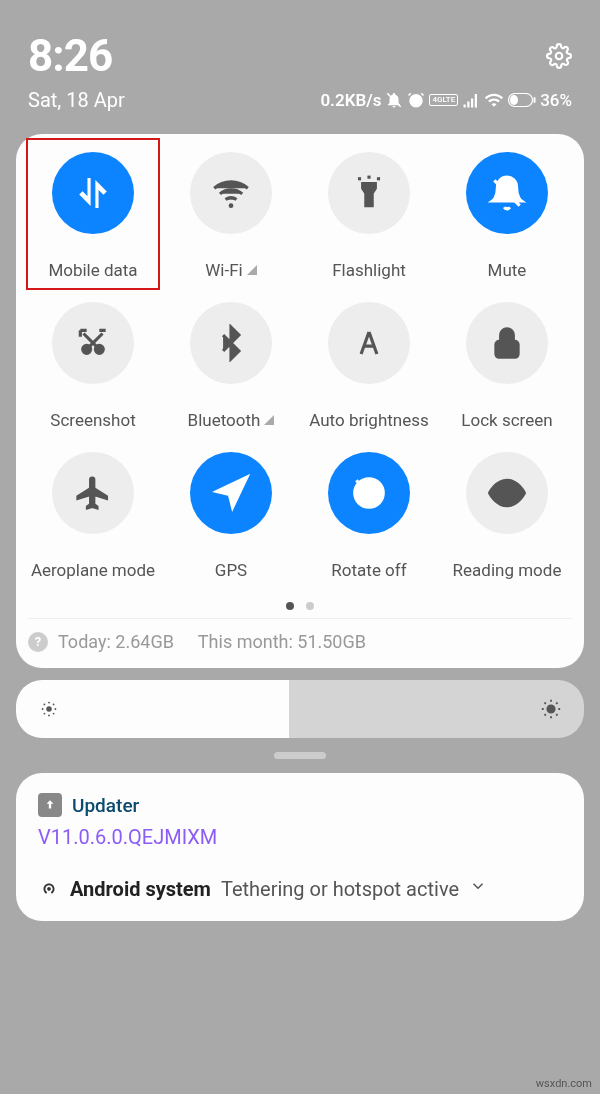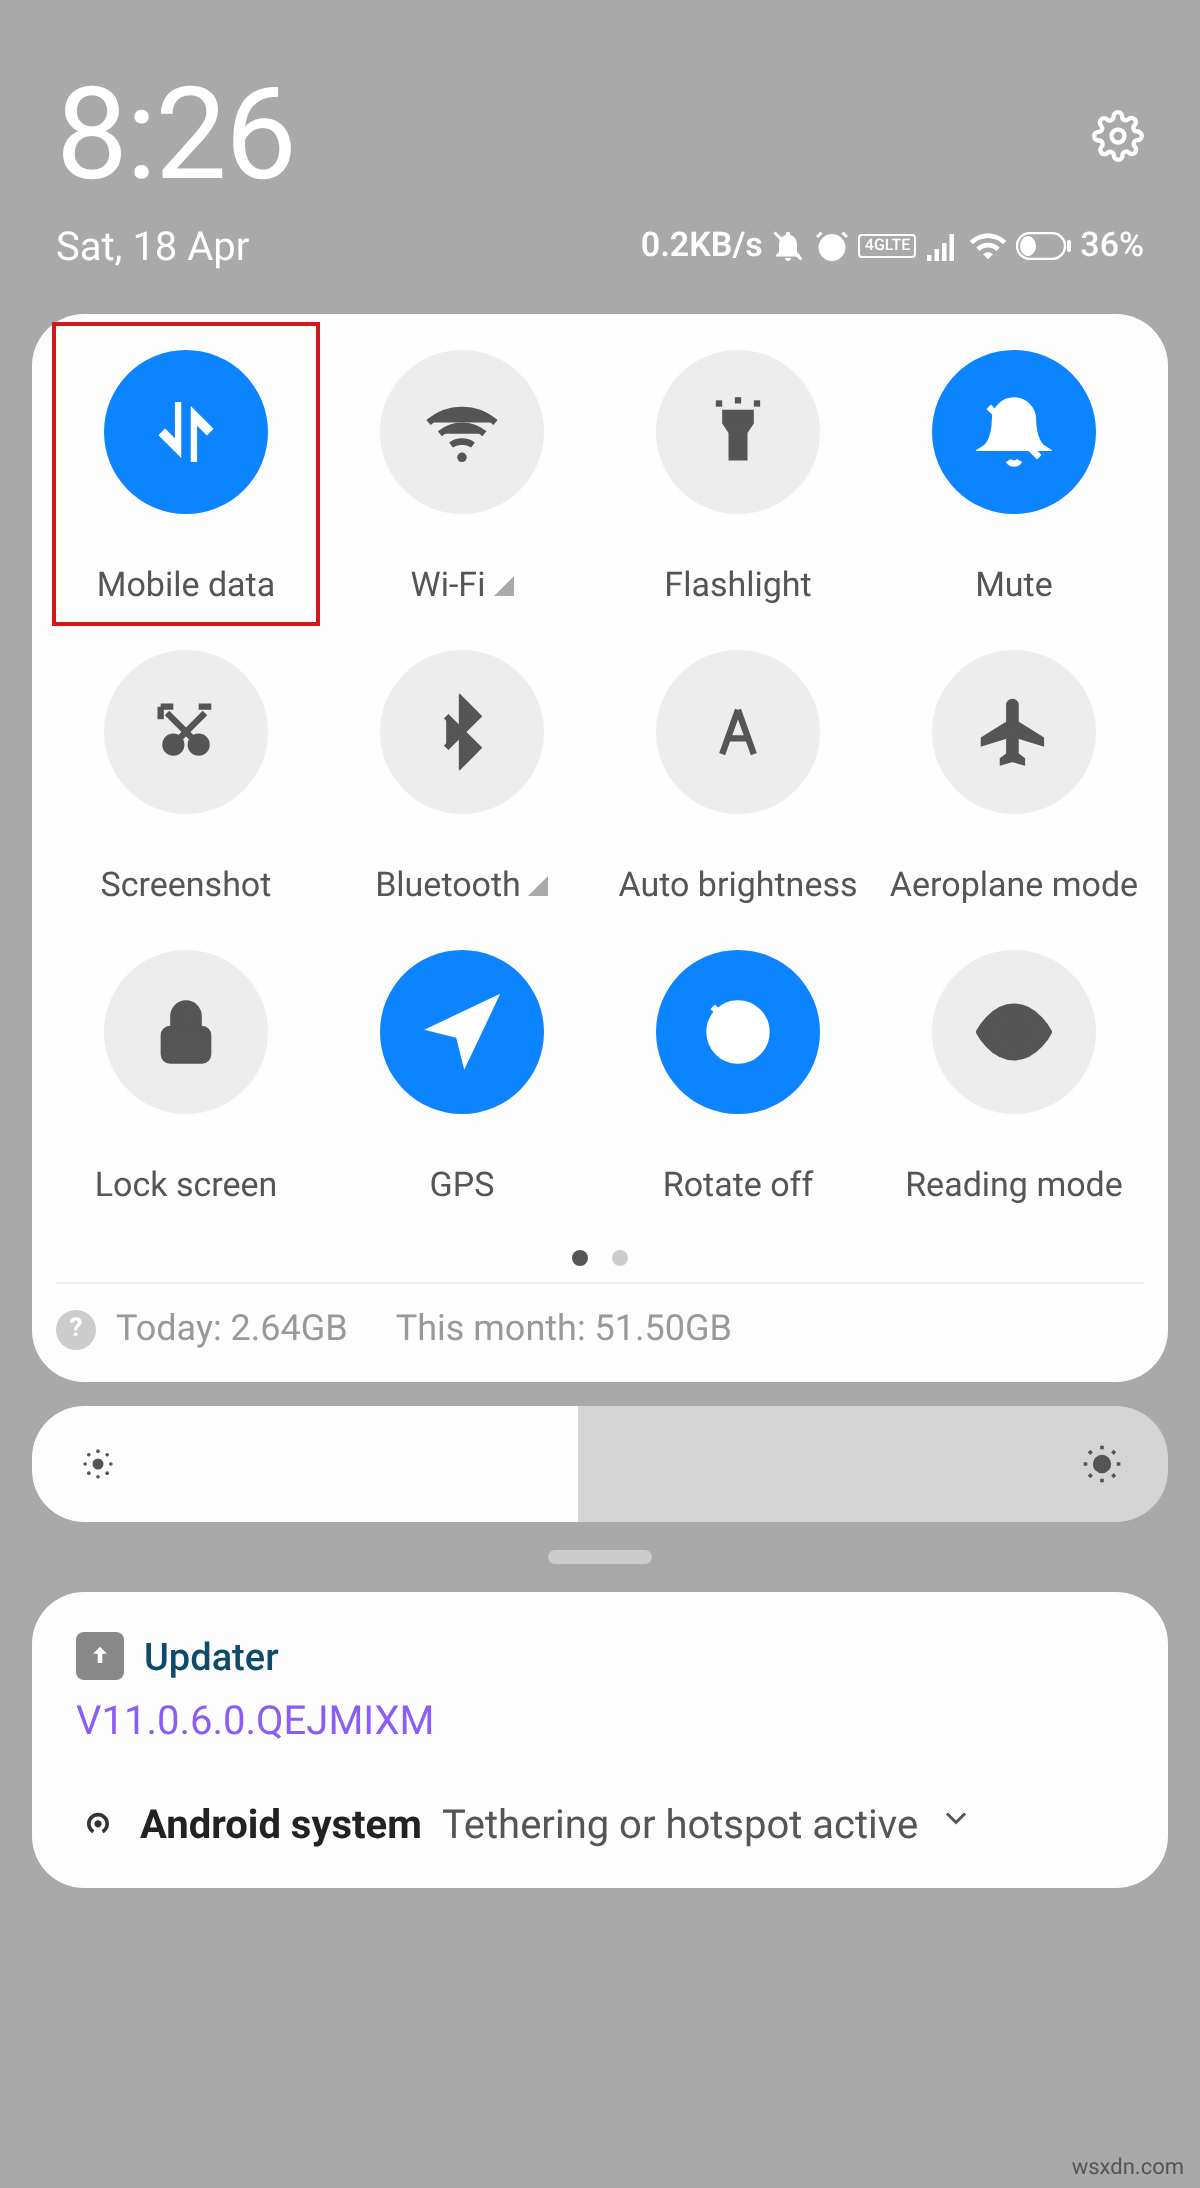--- a/index.html
+++ b/index.html
@@ -18,22 +18,22 @@
     .status-header {
       padding: 30px 28px 18px 28px;
       color: white;
     }
     .time-row {
       display: flex;
       justify-content: space-between;
       align-items: center;
     }
     .time {
-      font-size: 64px;
-      font-weight: 400;
+      font-size: 44px;
+      font-weight: 700;
       letter-spacing: -1px;
     }
     .gear-icon {
       width: 26px;
       height: 26px;
     }
     .date-status-row {
       display: flex;
       justify-content: space-between;
       margin-top: 6px;
@@ -382,35 +382,35 @@
       <div class="tile-circle">
         <svg viewBox="0 0 24 24" fill="none" stroke="#555" stroke-width="2">
             <path d="M12 5l-5 14M12 5l5 14M9 14h6"></path>
           </svg>
       </div>
       <div class="tile-label">Auto brightness</div>
     </div>
 
     <div class="tile">
       <div class="tile-circle">
+        <svg viewBox="0 0 24 24" fill="none" stroke="#555" stroke-width="2">
+            <rect x="5" y="11" width="14" height="10" rx="2"></rect>
+            <path d="M8 11V7a4 4 0 0 1 8 0v4"></path>
+          </svg>
+      </div>
+      <div class="tile-label">Lock screen</div>
+    </div>
+
+    <div class="tile">
+      <div class="tile-circle">
         <svg viewBox="0 0 24 24" fill="#555">
             <path d="M21 16v-2l-8-5V3.5c0-.83-.67-1.5-1.5-1.5S10 2.67 10 3.5V9l-8 5v2l8-2.5V19l-2 1.5V22l3.5-1 3.5 1v-1.5L13 19v-5.5l8 2.5z"></path>
           </svg>
       </div>
       <div class="tile-label">Aeroplane mode</div>
-    </div>
-
-    <div class="tile">
-      <div class="tile-circle">
-        <svg viewBox="0 0 24 24" fill="none" stroke="#555" stroke-width="2">
-            <rect x="5" y="11" width="14" height="10" rx="2"></rect>
-            <path d="M8 11V7a4 4 0 0 1 8 0v4"></path>
-          </svg>
-      </div>
-      <div class="tile-label">Lock screen</div>
     </div>
 
     <div class="tile">
       <div class="tile-circle active">
         <svg viewBox="0 0 24 24" fill="none" stroke="white" stroke-width="2">
             <path d="M3 11l19-9-9 19-2-8-8-2z"></path>
           </svg>
       </div>
       <div class="tile-label">GPS</div>
     </div>

